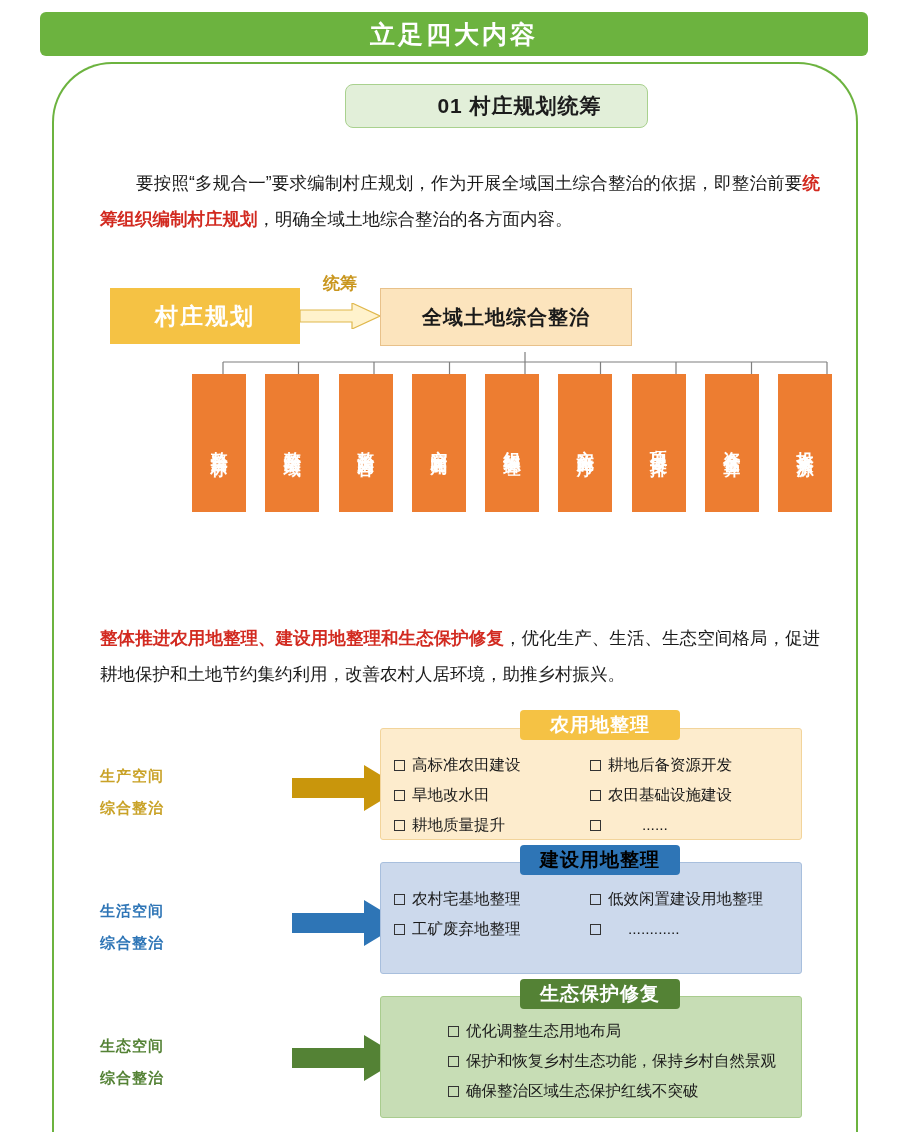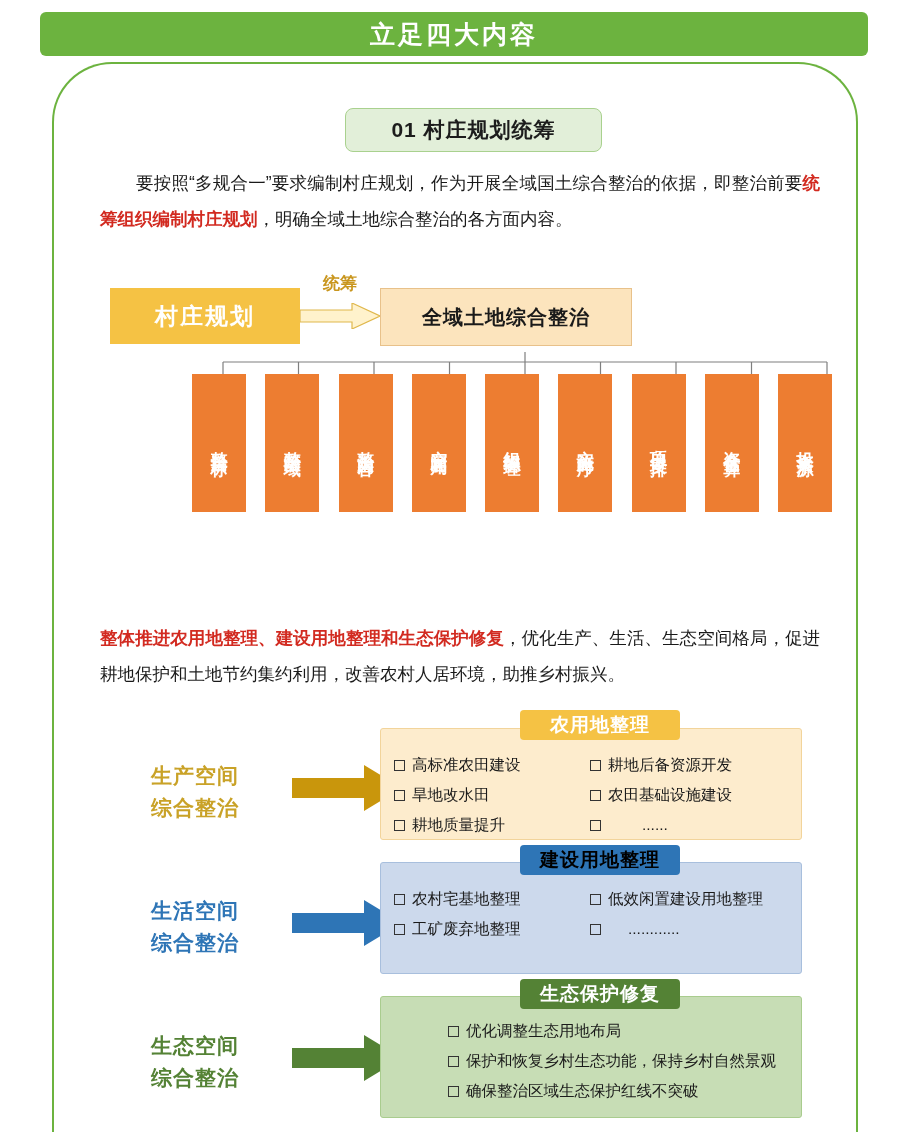--- a/index.html
+++ b/index.html
@@ -66,21 +66,21 @@
     border: 1px solid #a9d18e;
     border-radius: 8px;
     display: flex;
     align-items: center;
     justify-content: center;
     font-size: 21px;
     font-weight: bold;
     color: #1c1c1c;
     letter-spacing: 1px;
   }
-  #pill-01 { left: 345px; top: 108px; width: 255px; height: 42px; }
+  #pill-01 { left: 345px; top: 84px; width: 255px; height: 42px; padding-left: 46px; }
   #pill-02 { left: 345px; top: 553px; width: 255px; height: 42px; }
 
   
   .para {
     position: absolute;
     font-size: 17.5px;
     line-height: 36px;
     color: #1a1a1a;
     text-align: justify;
   }
@@ -168,22 +168,22 @@
     line-height: 25px;
     text-align: center;
     writing-mode: vertical-rl;
     letter-spacing: 3px;
   }
 
   
   .space-label {
     position: absolute;
     width: 190px;
-    text-align: center;
-    font-size: 21px;
+    text-align: left;
+    font-size: 15px;
     font-weight: bold;
     line-height: 32px;
     letter-spacing: 1px;
   }
   #label-prod { left: 100px; top: 760px; color: #c9a227; }
   #label-life { left: 100px; top: 895px; color: #2e75b6; }
   #label-eco  { left: 100px; top: 1030px; color: #548235; }
 
   .big-arrow { position: absolute; width: 110px; height: 46px; }
   #arrow-prod { left: 292px; top: 765px; }

